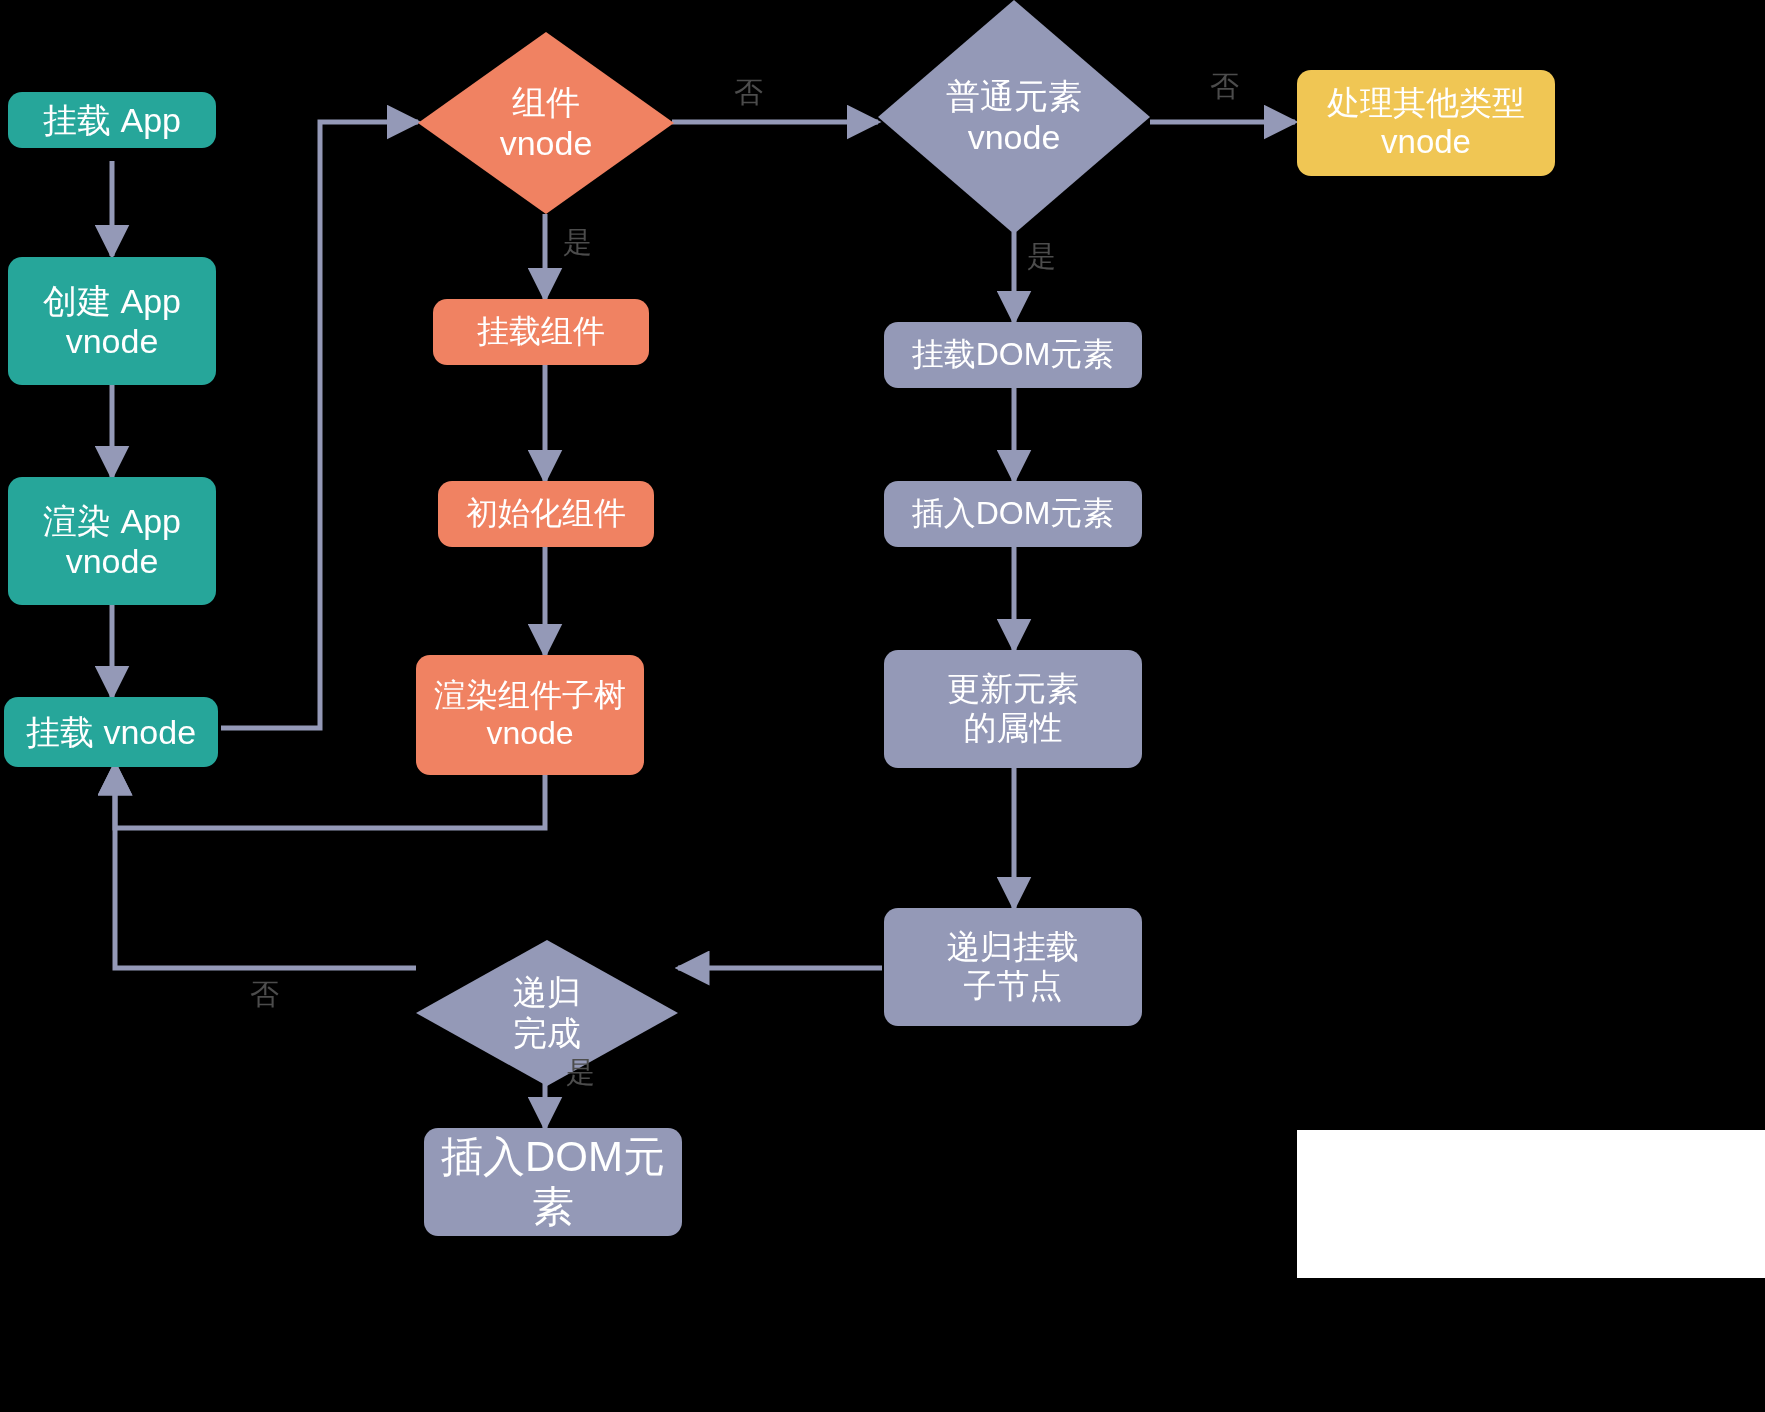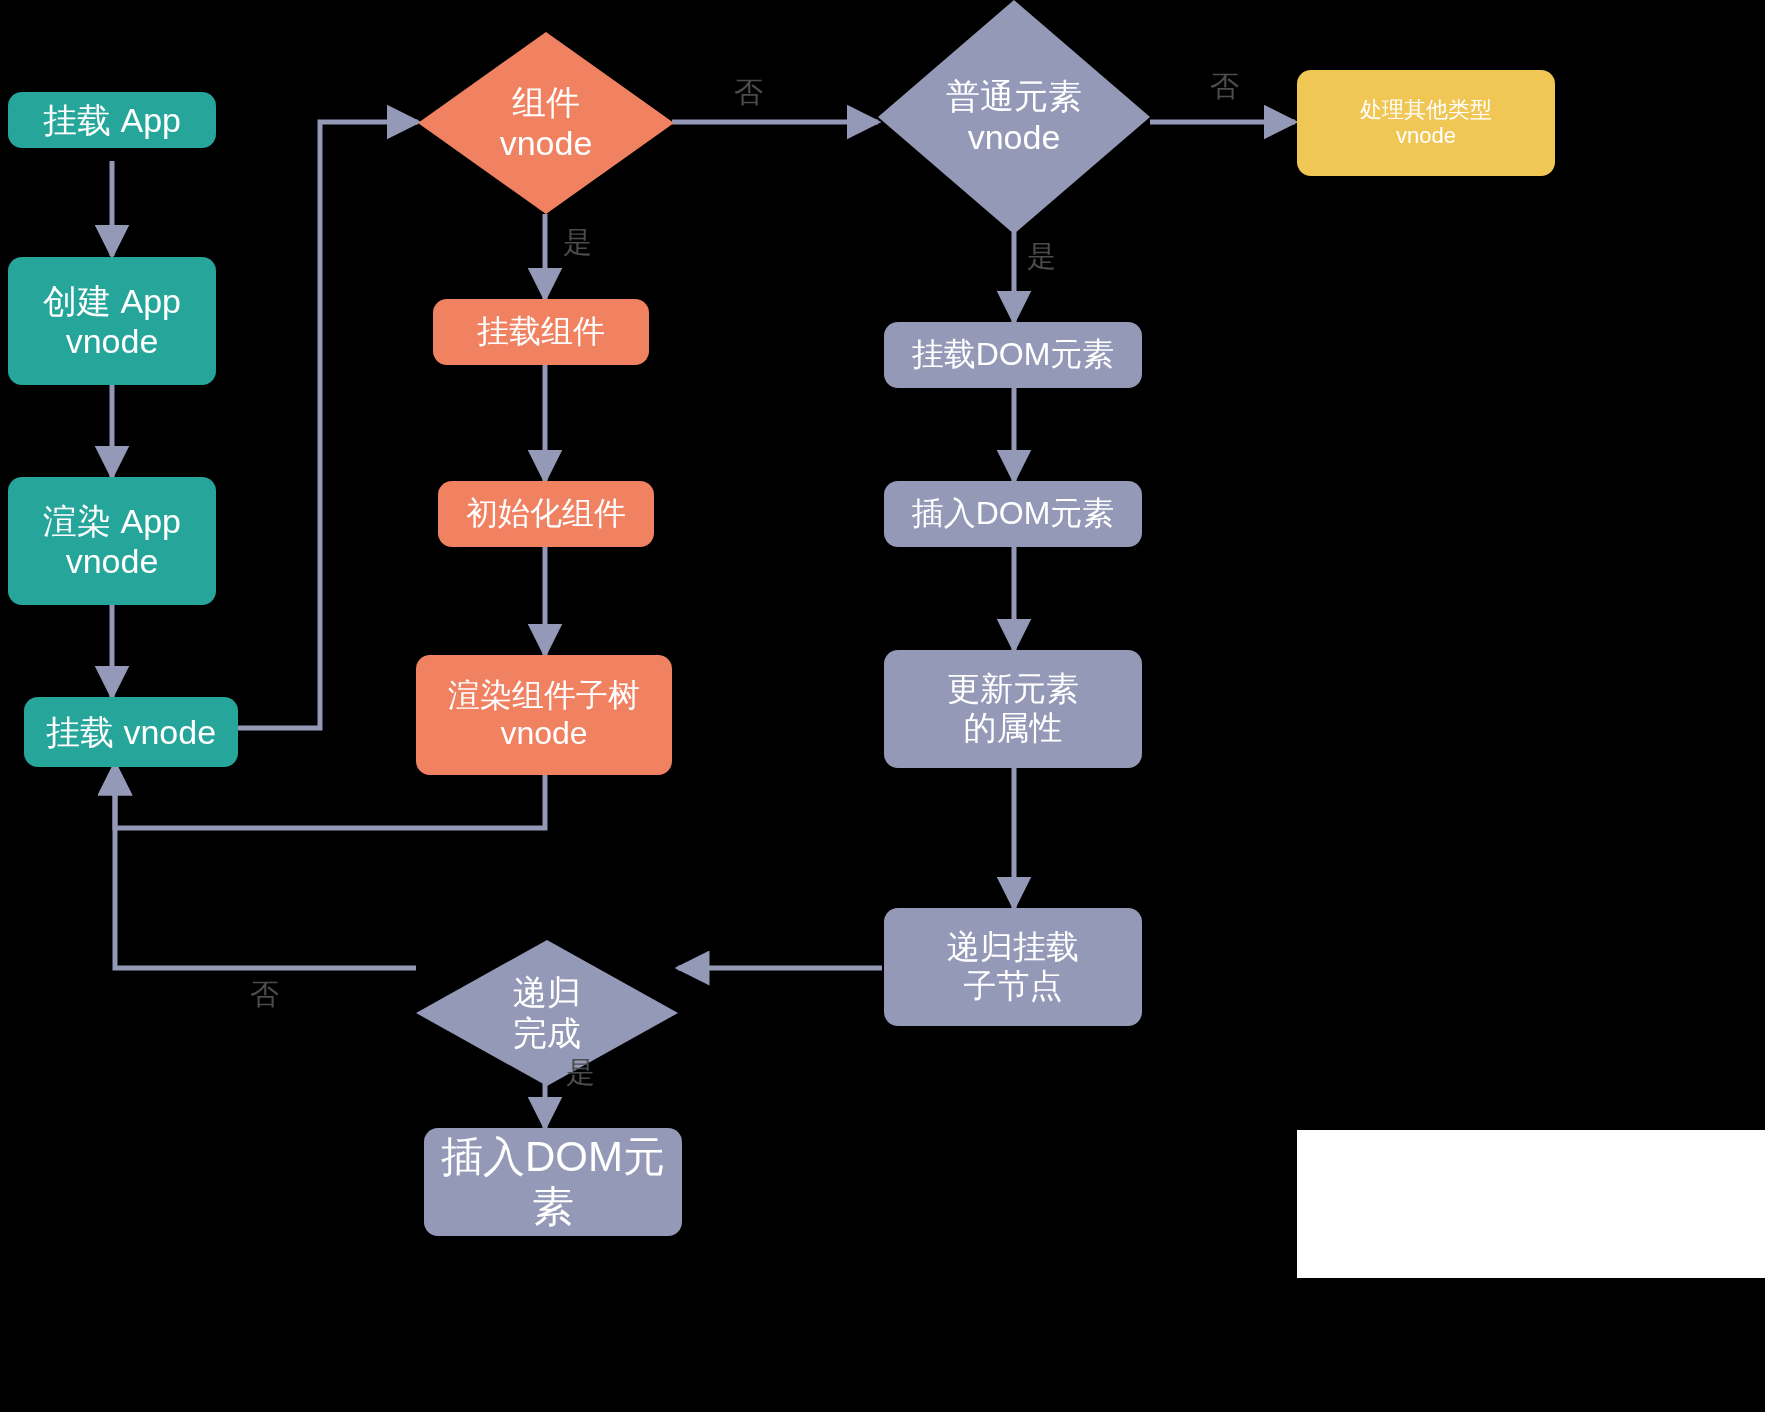--- a/index.html
+++ b/index.html
@@ -83,50 +83,50 @@
   <div class="node rect n-teal" style="left:8px;top:257px;width:208px;height:128px;font-size:34px;">
     <span>创建 App
 vnode</span>
   </div>
 
   <div class="node rect n-teal" style="left:8px;top:477px;width:208px;height:128px;font-size:34px;">
     <span>渲染 App
 vnode</span>
   </div>
 
-  <div class="node rect n-teal" style="left:24px;top:697px;width:214px;height:70px;font-size:34px;">
+  <div class="node rect n-teal" style="left:4px;top:697px;width:214px;height:70px;font-size:34px;">
     <span>挂载 vnode</span>
   </div>
 
   <div class="diamond d-salmon" style="left:418px;top:32px;width:256px;height:182px;">
     <div class="dshape"></div>
     <div class="dlabel" style="font-size:34px;">组件
 vnode</div>
   </div>
 
   <div class="node rect n-salmon" style="left:433px;top:299px;width:216px;height:66px;font-size:32px;">
     <span>挂载组件</span>
   </div>
 
   <div class="node rect n-salmon" style="left:438px;top:481px;width:216px;height:66px;font-size:32px;">
     <span>初始化组件</span>
   </div>
 
-  <div class="node rect n-salmon" style="left:416px;top:655px;width:256px;height:120px;font-size:32px;">
+  <div class="node rect n-salmon" style="left:416px;top:655px;width:228px;height:120px;font-size:32px;">
     <span>渲染组件子树
 vnode</span>
   </div>
 
   <div class="diamond d-purple" style="left:878px;top:0px;width:272px;height:234px;">
     <div class="dshape"></div>
     <div class="dlabel" style="font-size:34px;">普通元素
 vnode</div>
   </div>
 
-  <div class="node rect n-yellow" style="left:1297px;top:70px;width:258px;height:106px;font-size:22px;">
+  <div class="node rect n-yellow" style="left:1297px;top:70px;width:258px;height:106px;font-size:33px;">
     <span>处理其他类型
 vnode</span>
   </div>
 
   <div class="node rect n-purple" style="left:884px;top:322px;width:258px;height:66px;font-size:32px;">
     <span>挂载DOM元素</span>
   </div>
 
   <div class="node rect n-purple" style="left:884px;top:481px;width:258px;height:66px;font-size:32px;">
     <span>插入DOM元素</span>

